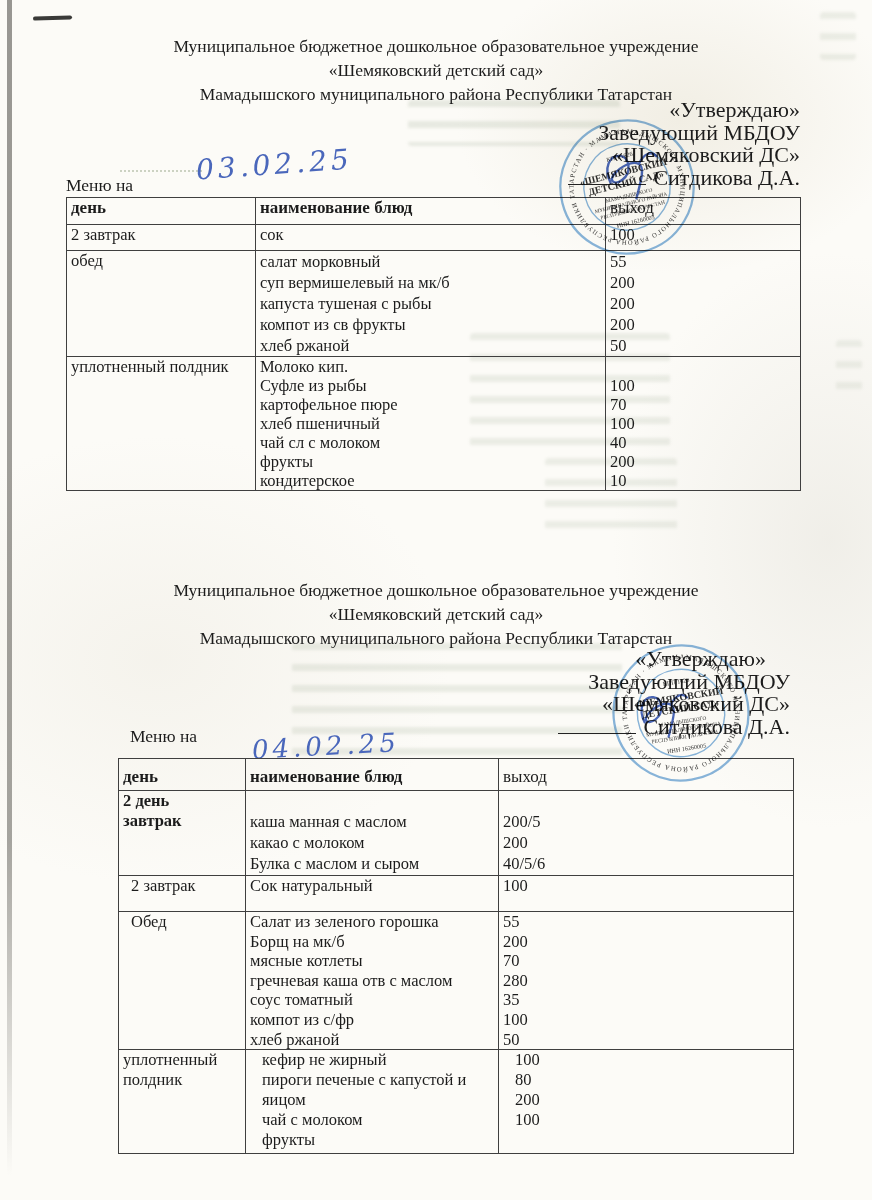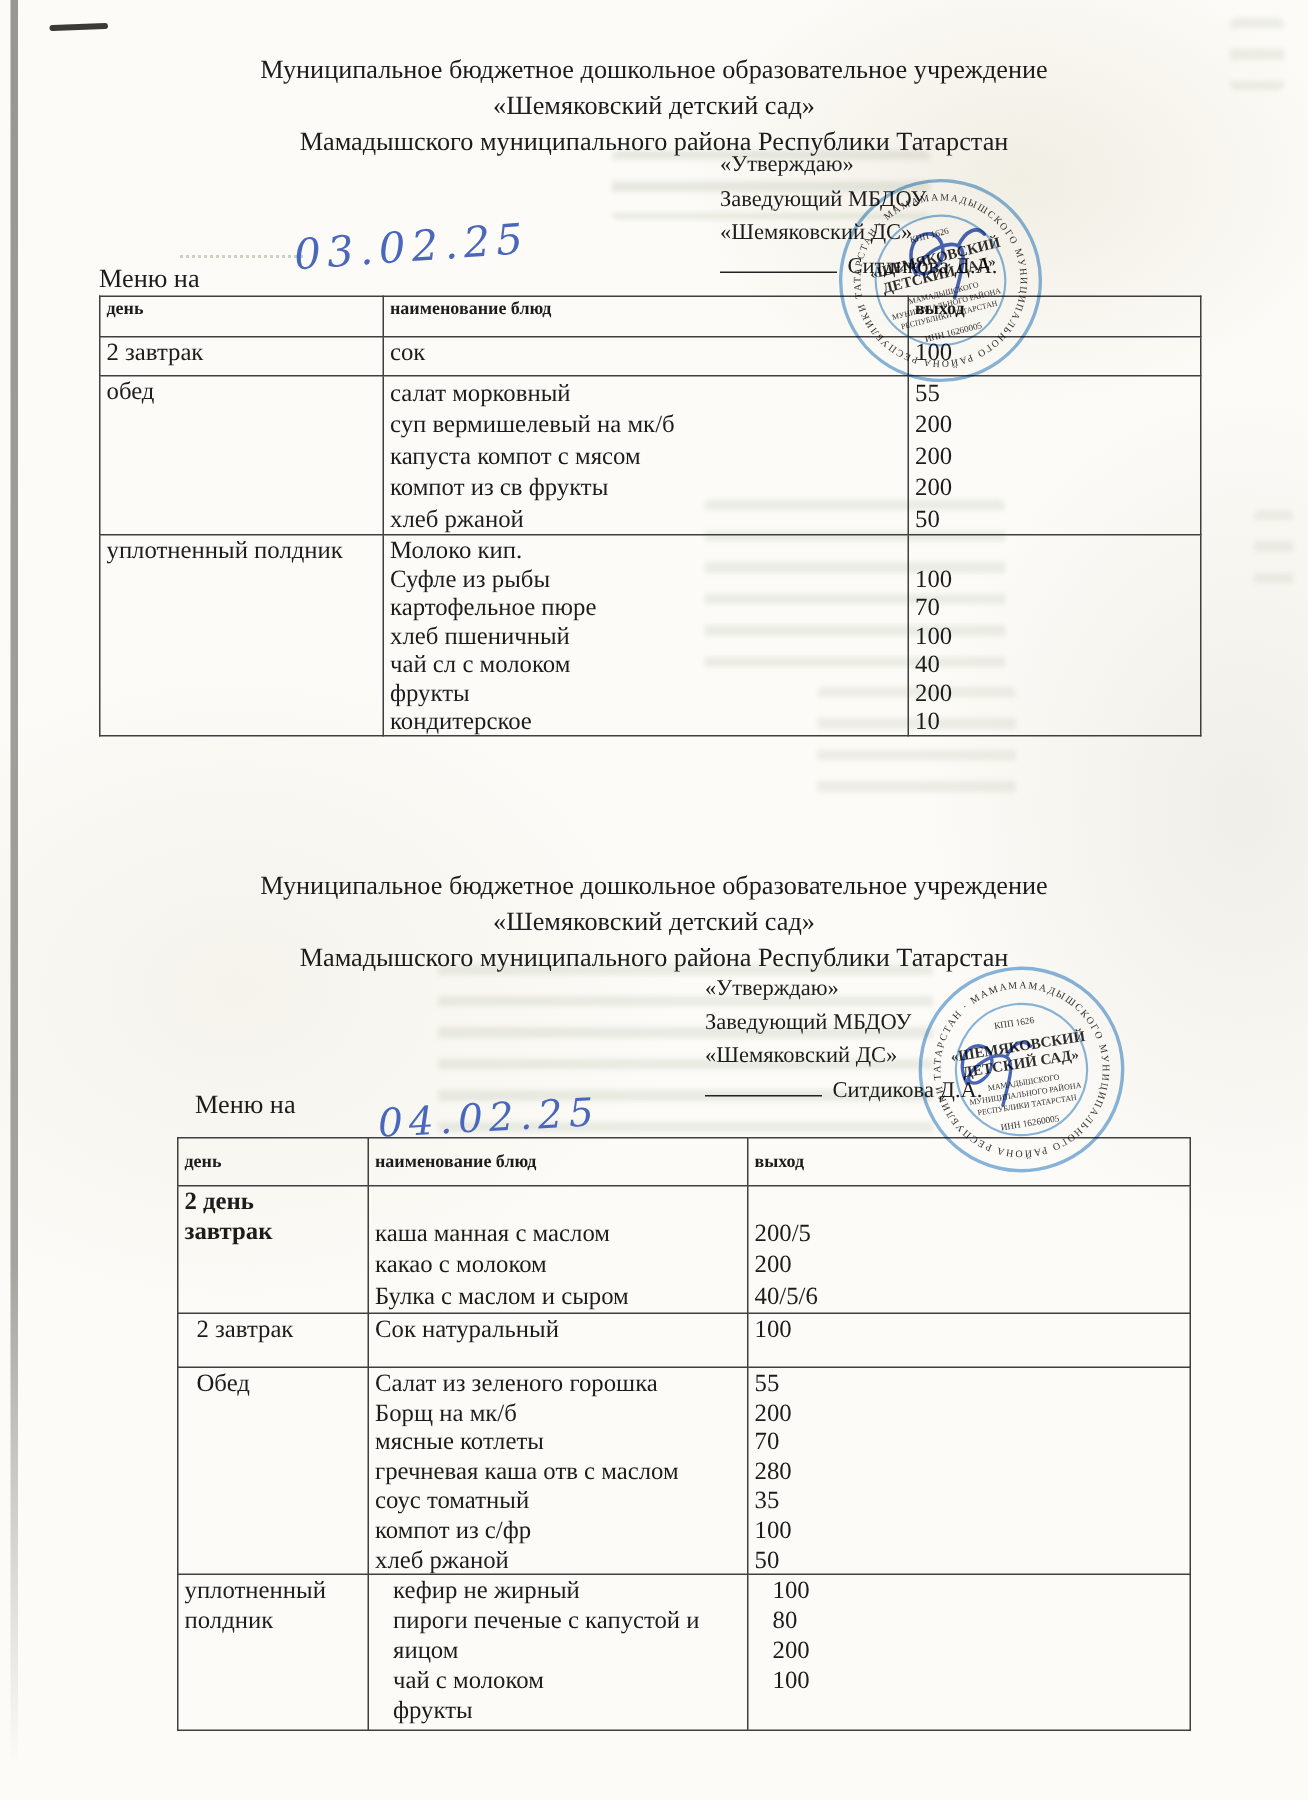--- a/index.html
+++ b/index.html
@@ -14,33 +14,33 @@
   }
   
   .scan-edge{position:absolute;left:7px;top:0;width:5px;height:100%;
     background:linear-gradient(180deg,#55534e 0%,#6b6963 70%,rgba(107,105,99,0) 98%);opacity:.6;}
   .corner-dash{position:absolute;left:33px;top:16px;width:39px;height:4px;background:#3a3a38;transform:rotate(-2deg);border-radius:2px;}
   .bleed{position:absolute;opacity:.5;filter:blur(1.7px);
     background:repeating-linear-gradient(180deg, rgba(148,163,138,.40) 0 7px, rgba(0,0,0,0) 7px 21px);
     border-radius:4px;}
   
   .org{position:absolute;left:0;width:100%;text-align:center;font-size:17.5px;line-height:23.5px;}
-  .approve{position:absolute;font-size:15px;line-height:22.5px;}
+  .approve{position:absolute;text-align:right;font-size:22px;line-height:22.5px;}
   .approve .indent{padding-right:24px;}
   .sig-line{display:inline-block;width:78px;border-bottom:1.4px solid #222;height:14px;margin-right:7px;}
   .menu-label{position:absolute;font-size:17.5px;}
   .hand-date{position:absolute;font-family:"DejaVu Serif",serif;font-style:italic;
     color:#4a67bb;letter-spacing:4px;white-space:nowrap;}
   .dotline{position:absolute;border-bottom:2px dotted #b9c2ac;opacity:.7;}
   
   table.menu{position:absolute;border-collapse:collapse;table-layout:fixed;font-size:16.5px;}
   table.menu th,table.menu td{border:1.4px solid #3f3f3f;padding:0 0 0 4px;vertical-align:top;text-align:left;}
-  table.menu th{font-size:12px;}
+  table.menu th{font-size:17px;}
   th.hb{font-weight:bold;}
-  th.hn{font-weight:bold;}
+  th.hn{font-weight:normal;}
   td .b{font-weight:bold;}
   td.v-bottom{vertical-align:bottom;padding-bottom:2px;}
   td.v-middle{vertical-align:middle;}
   .items div,.out div{line-height:20.5px;white-space:nowrap;overflow:hidden;}
   .lh19 div{line-height:19px;}
   .lh196 div{line-height:19.6px;}
   .lh20 div{line-height:20px;margin-left:12px;}
   .lh21 div{line-height:21px;}
   .padtop{padding-top:20px !important;}
   .padtop8{padding-top:8px !important;}
@@ -101,21 +101,21 @@
             <div>100</div>
           </td>
     </tr>
     <tr style="height:105px;">
       <td class="v-bottom">
             <div>обед</div>
           </td>
       <td class="items lh21">
             <div>салат морковный</div>
             <div>суп вермишелевый на мк/б</div>
-            <div>капуста компот с мясом</div>
+            <div>капуста тушеная с рыбы</div>
             <div>компот из св фрукты</div>
             <div>хлеб ржаной</div>
           </td>
       <td class="out lh21">
             <div>55</div>
             <div>200</div>
             <div>200</div>
             <div>200</div>
             <div>50</div>
           </td>

